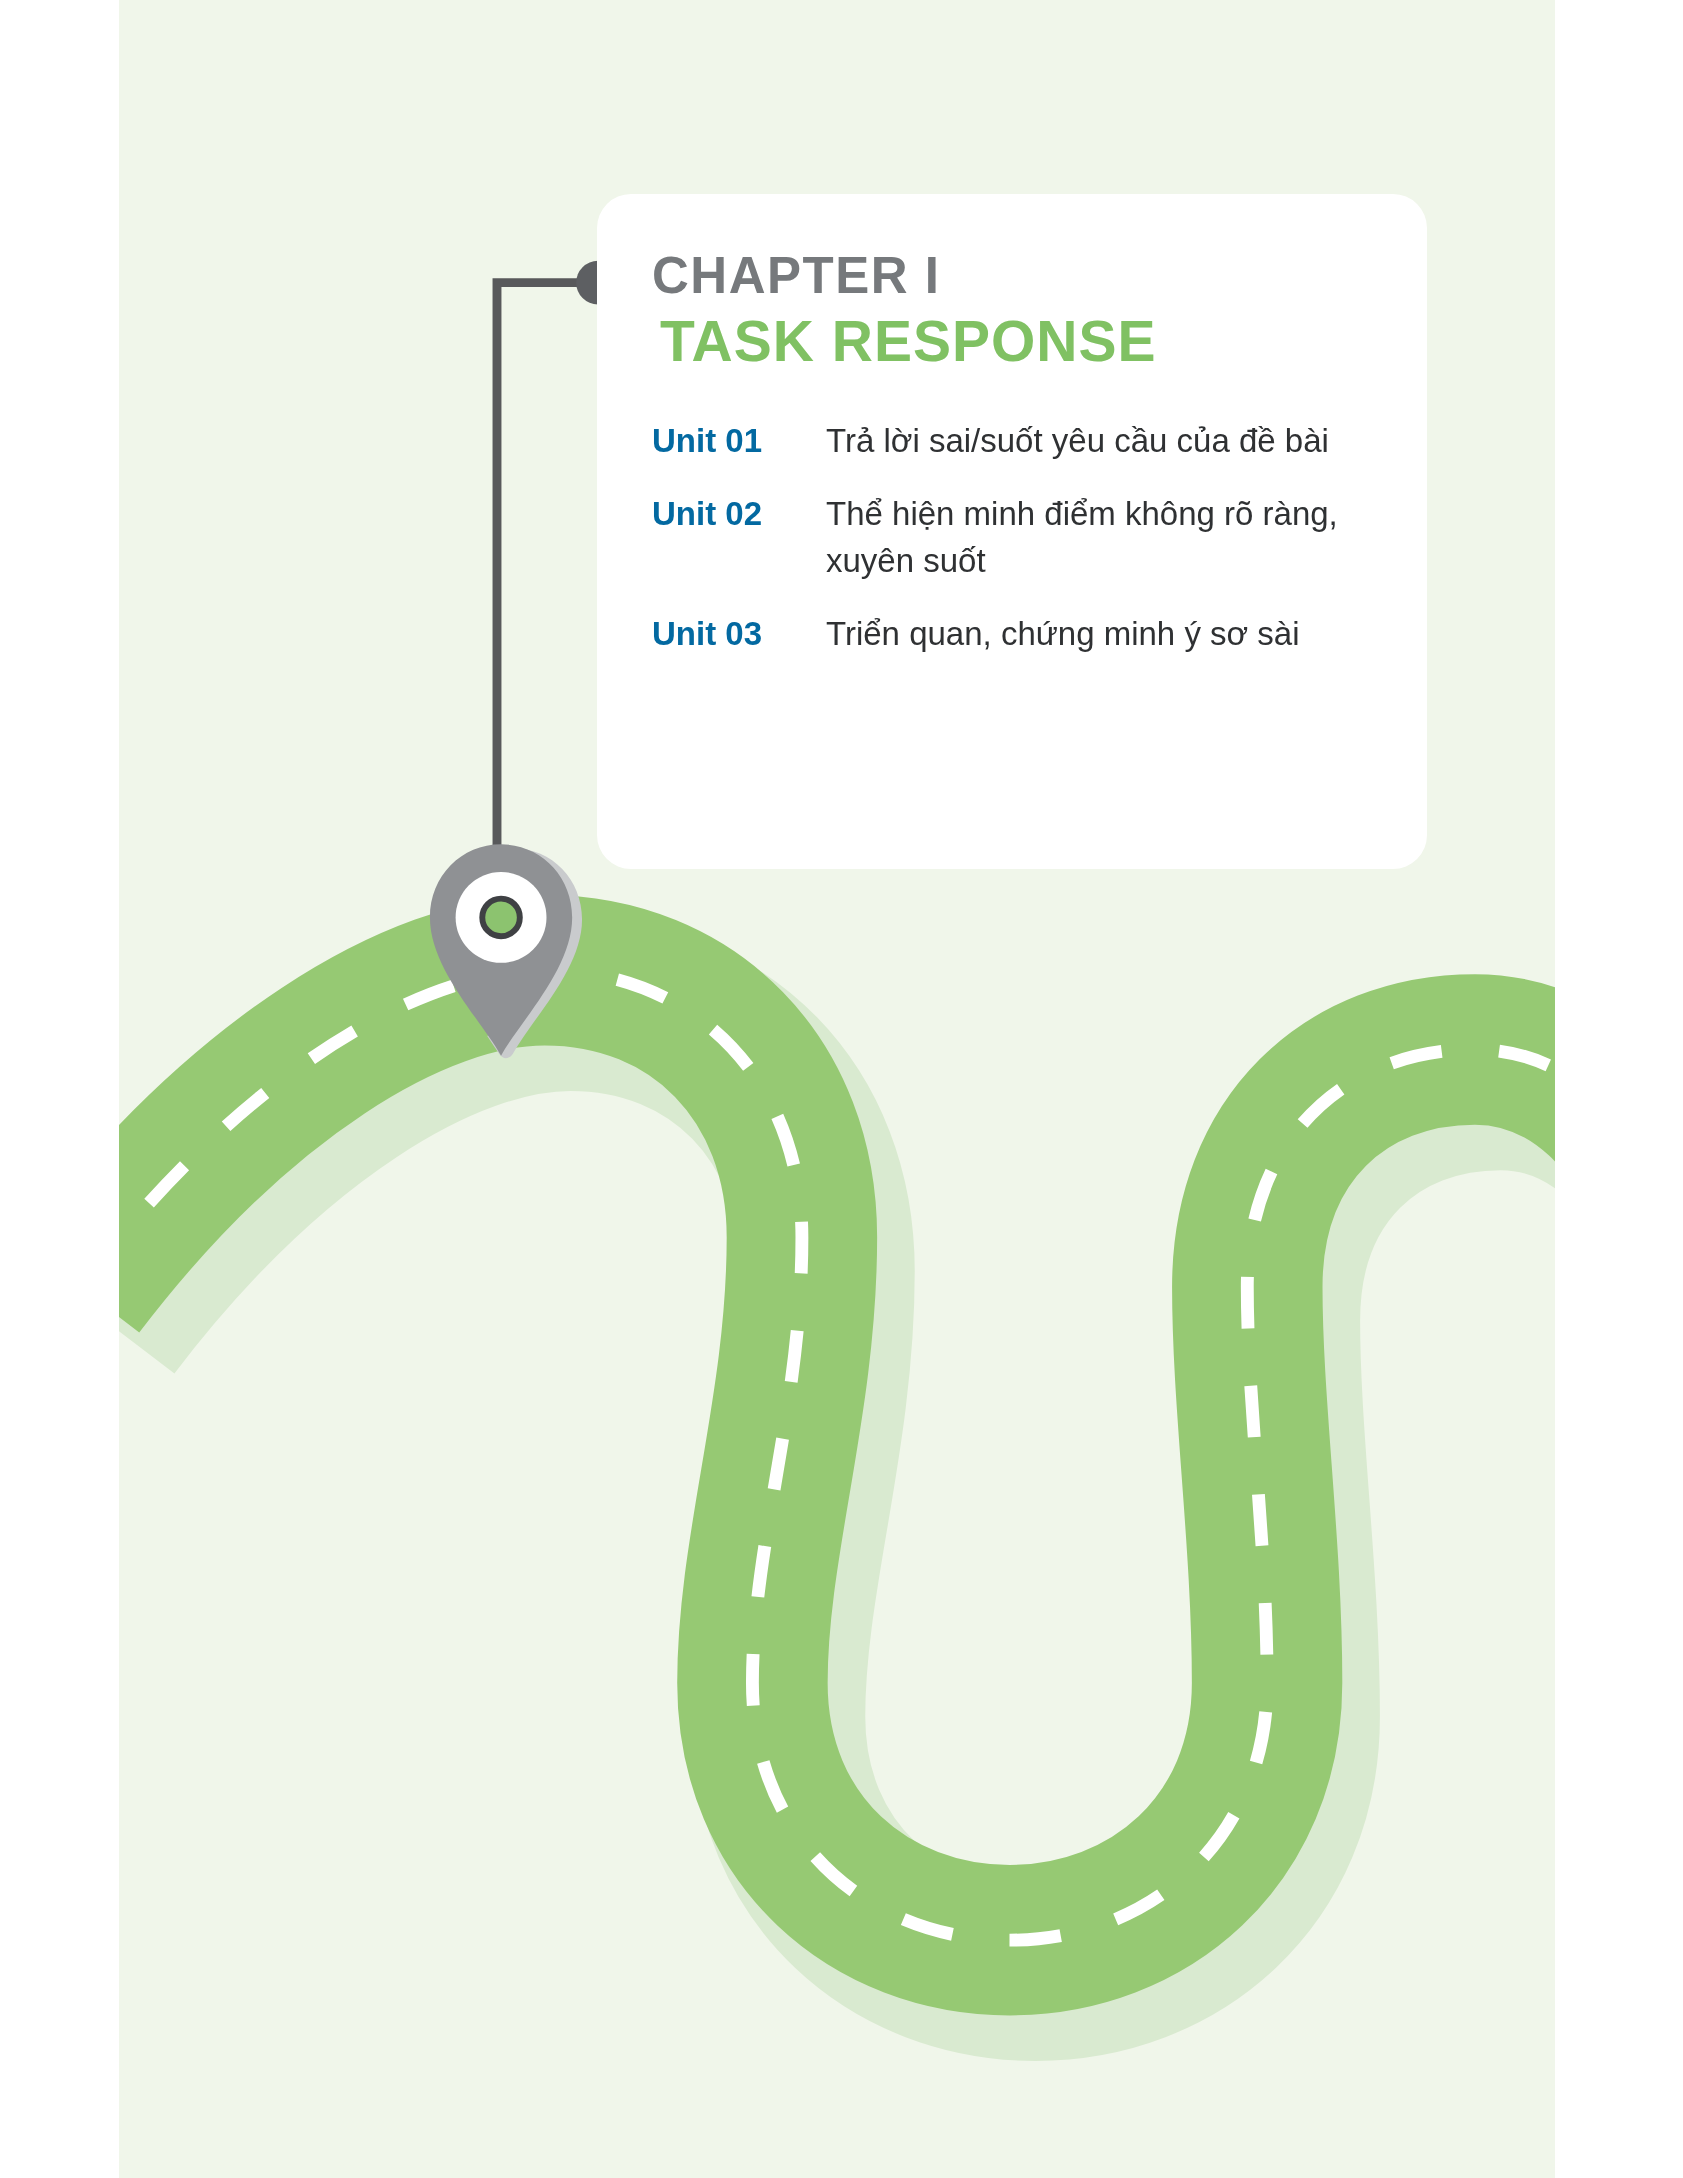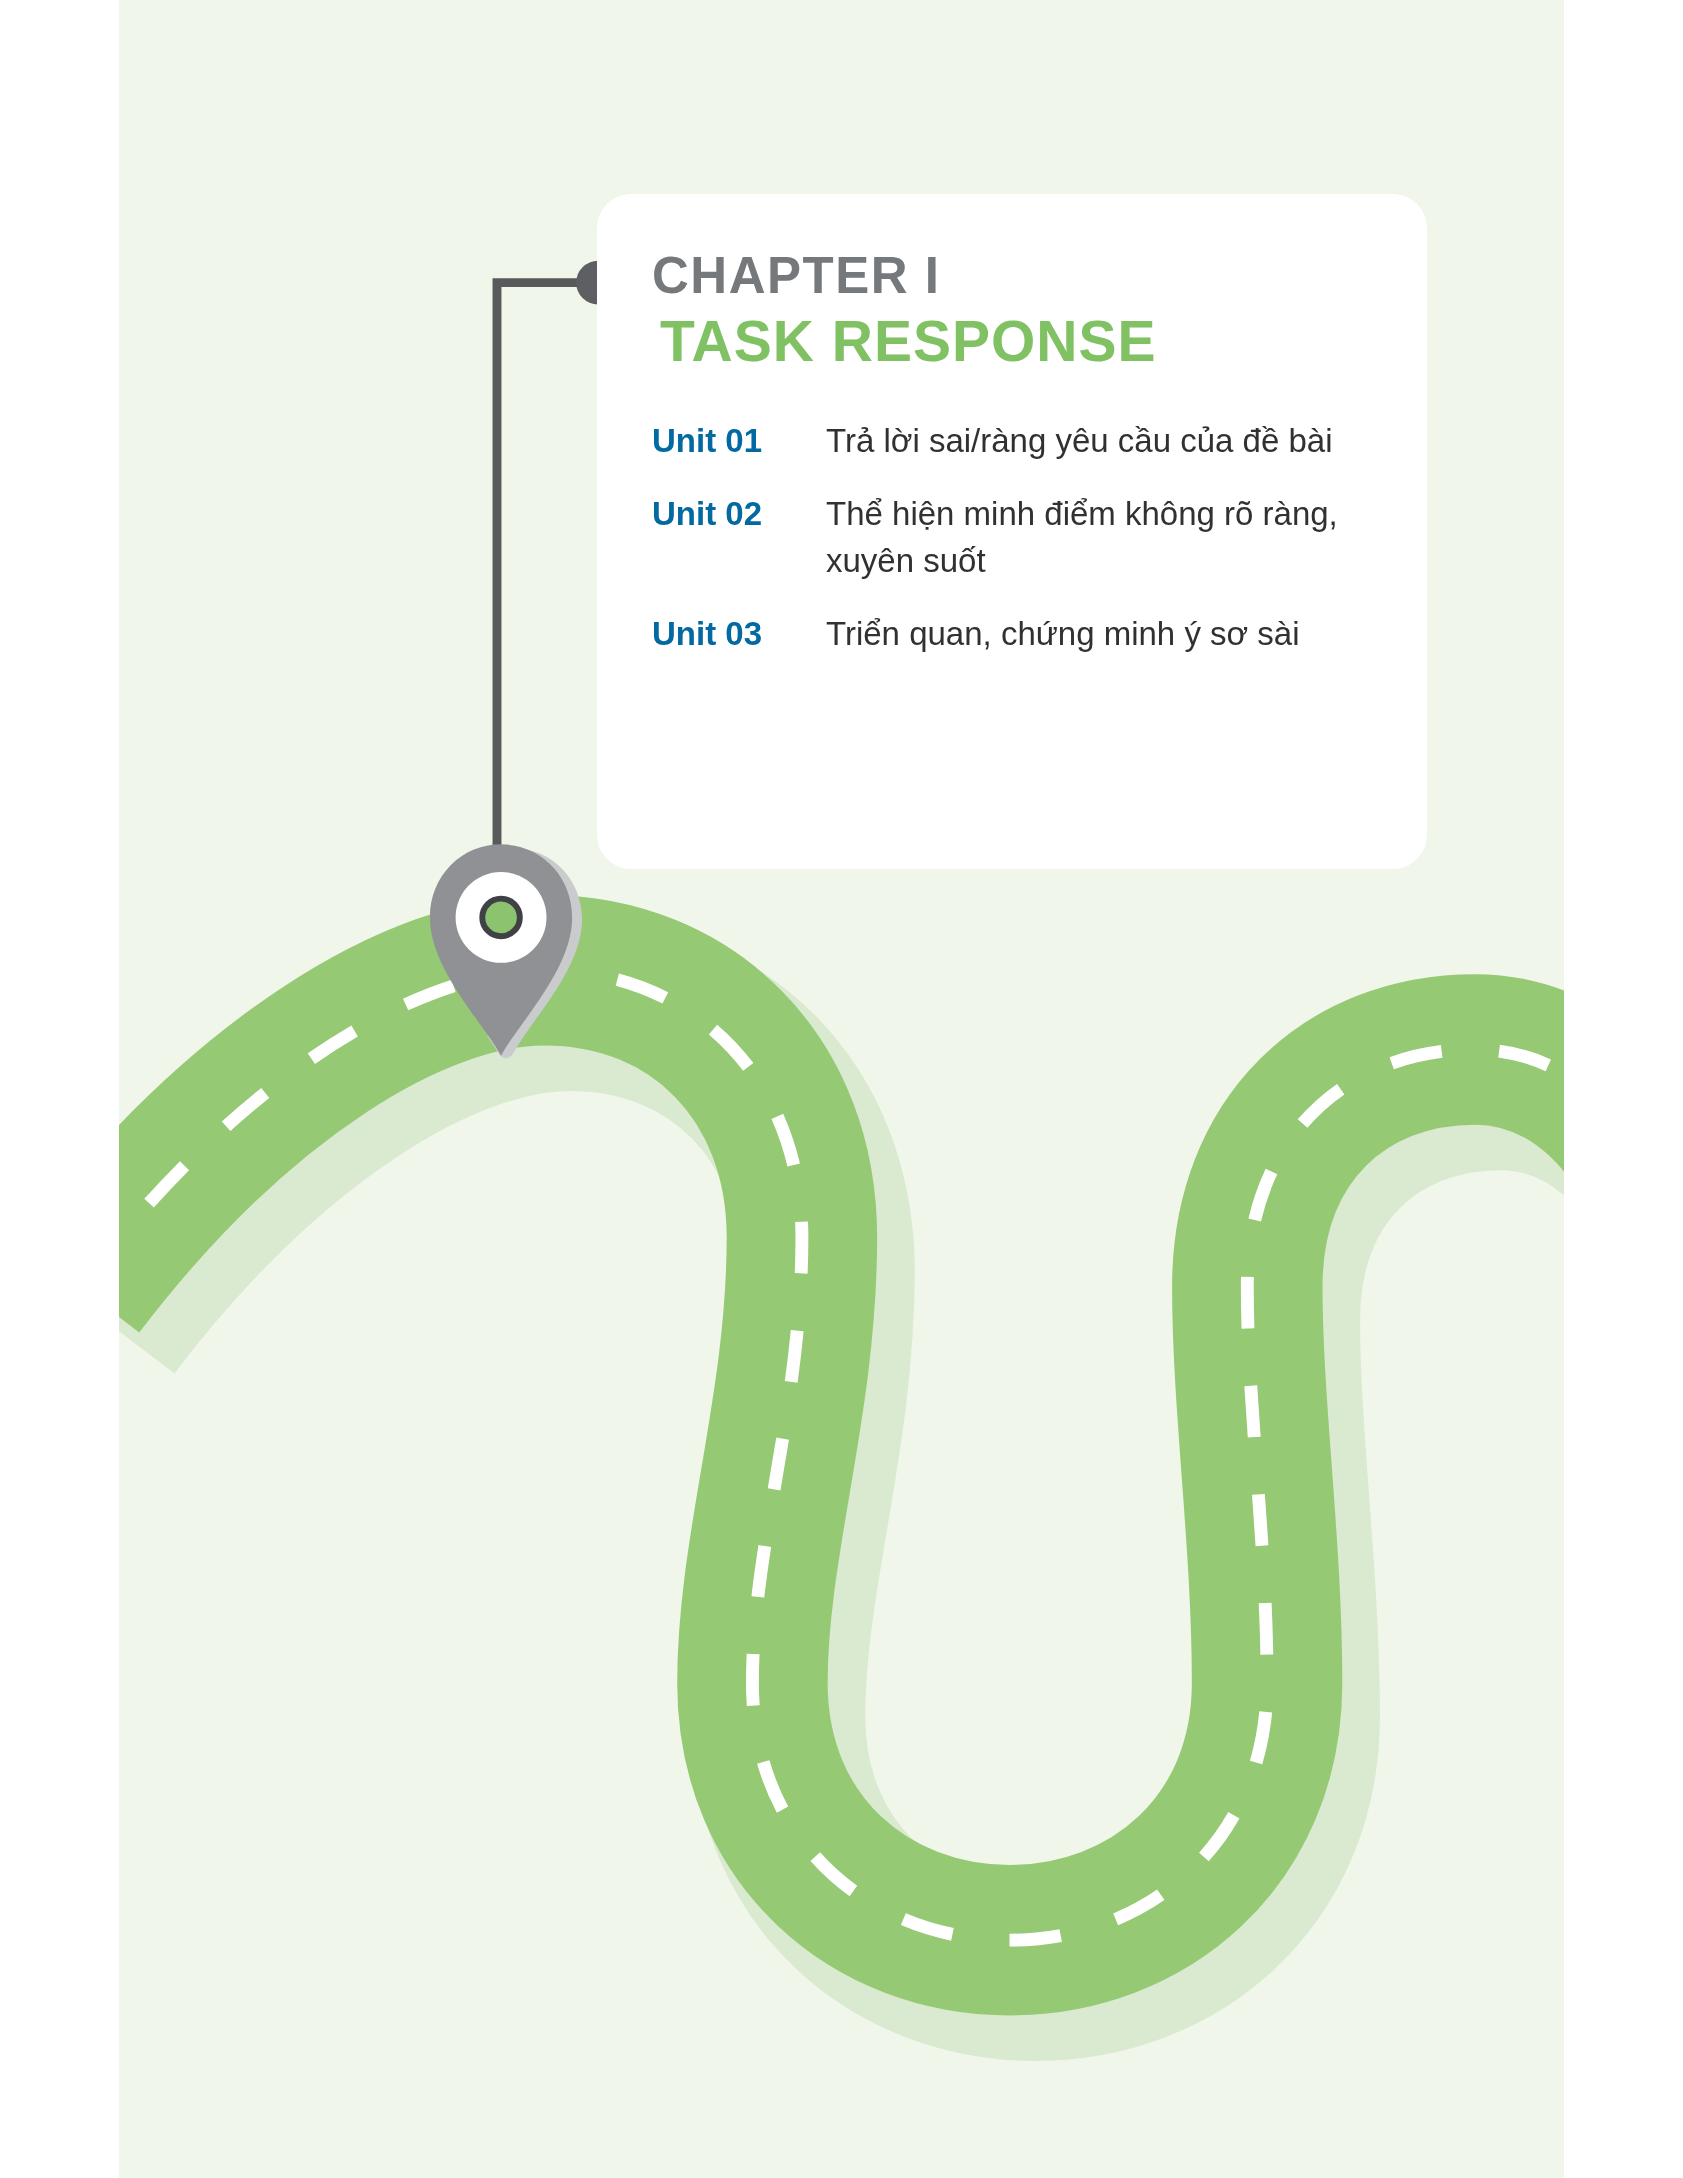--- a/index.html
+++ b/index.html
@@ -9,21 +9,21 @@
   }
   body {
     width: 1683px;
     height: 2178px;
     font-family: "Liberation Sans", sans-serif;
     overflow: hidden;
   }
 
   #page {
     position: relative;
-    width: 1683px;
+    width: 1555px;
     height: 2178px;
     background: #ffffff;
     overflow: hidden;
   }
 
   
   #panel {
     position: absolute;
     left: 119px;
     top: 0px;
@@ -190,21 +190,21 @@
   <div id="card">
 
     <div class="chapter-kicker">CHAPTER I</div>
 
     <div class="chapter-title">TASK RESPONSE</div>
 
     <ul class="unit-list">
 
       <li class="unit-row">
         <span class="unit-label">Unit 01</span>
-        <span class="unit-text">Trả lời sai/ràng yêu cầu của đề bài</span>
+        <span class="unit-text">Trả lời sai/suốt yêu cầu của đề bài</span>
       </li>
 
       <li class="unit-row">
         <span class="unit-label">Unit 02</span>
         <span class="unit-text">Thể hiện minh điểm không rõ ràng, xuyên suốt</span>
       </li>
 
       <li class="unit-row">
         <span class="unit-label">Unit 03</span>
         <span class="unit-text">Triển quan, chứng minh ý sơ sài</span>

